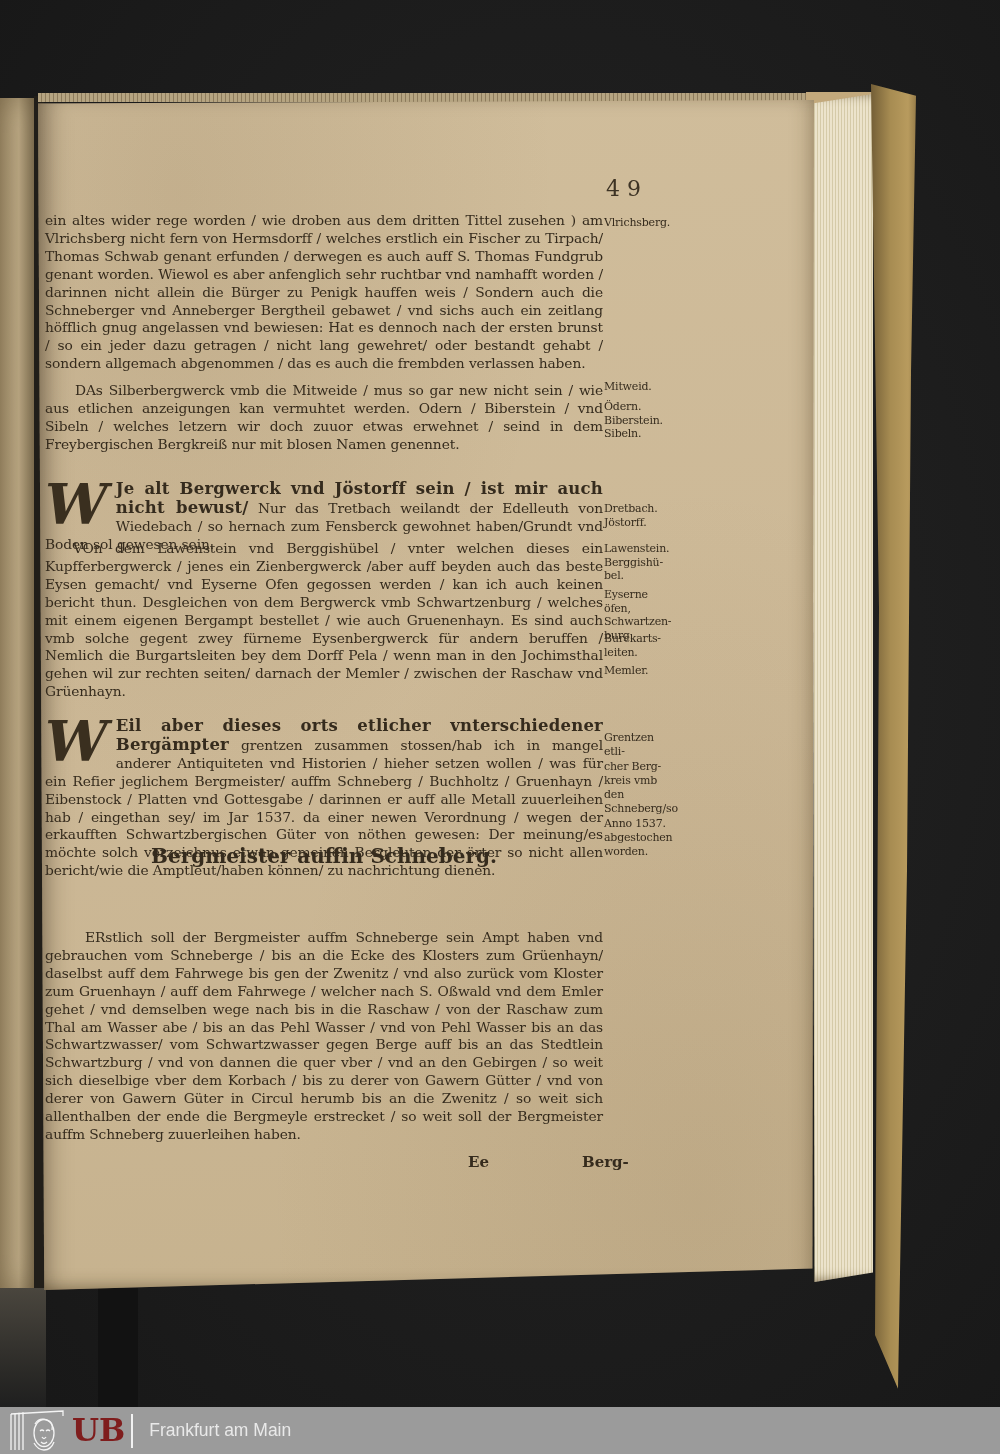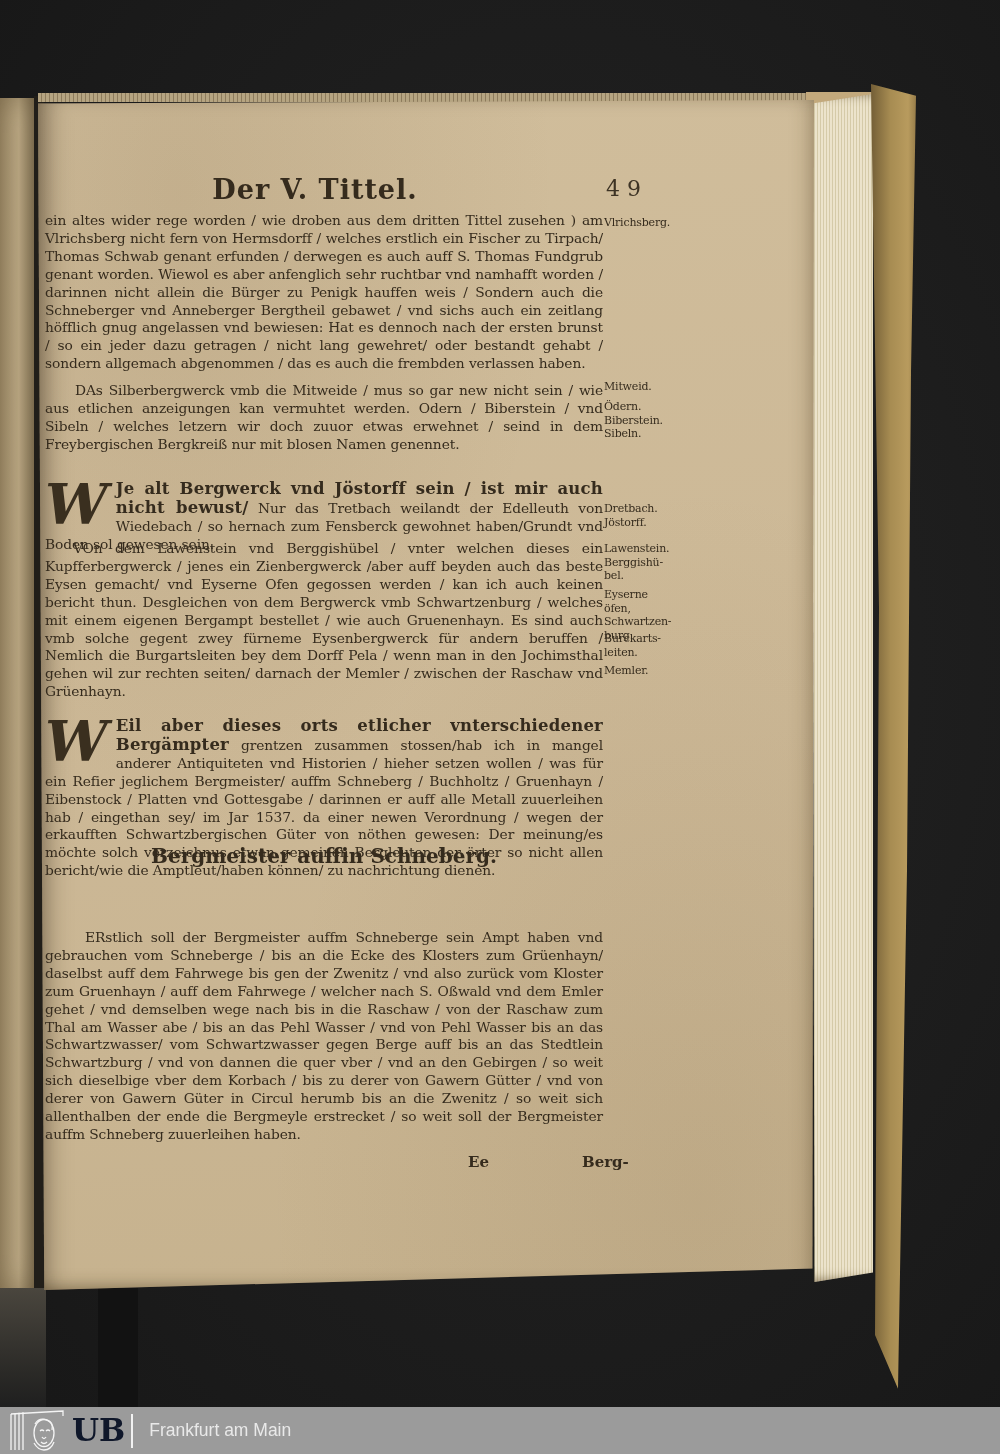--- a/index.html
+++ b/index.html
@@ -68,41 +68,40 @@
   .n5{top:542px;} .n6{top:588px;} .n7{top:632px;} .n8{top:664px;}
   .n9{top:731px;line-height:14.3px;}
 
   
   .footer{position:absolute;left:0;top:1407px;width:1000px;height:47px;
     background:#9b9b9b;display:flex;align-items:center;
     font-family:"Liberation Sans", sans-serif;}
   .logo{display:flex;align-items:center;margin-left:8px;}
   .logo svg{display:block;}
   .logo-ub{font-family:"DejaVu Serif", serif;font-weight:bold;font-size:31px;
-    color:#0f172a;margin-left:4px;line-height:1;}
+    color:#7f1d1d;margin-left:4px;line-height:1;}
   .logo-rule{width:2px;height:34px;background:#f2f2f2;margin-left:6px;}
   .footer-text{margin-left:16px;color:#e9e9e9;font-size:17.5px;line-height:1.22;}
 </style>
 </head>
 <body>
 
 <div class="scene">
 
   <div class="left-sliver"></div>
   <div class="left-gap"></div>
   <div class="clamp-bottom"></div>
   <div class="below-shadow"></div>
   <div class="page-top-edge"></div>
   <div class="fore-edge-back"></div>
   <div class="fore-edge"></div>
   <div class="cover-flap"></div>
 
   <div class="page"></div>
 
-  <div class="abs ink page-title">Der V. Tittel.</div>
   <div class="abs folio">49</div>
 
   <p class="abs ink body-par p1">ein altes wider rege worden / wie droben aus dem dritten Tittel zusehen ) am Vlrichsberg nicht fern von Hermsdorff / welches erstlich ein Fischer zu Tirpach/ Thomas Schwab genant erfunden / derwegen es auch auff S. Thomas Fundgrub genant worden.   Wiewol es aber anfenglich sehr ruchtbar vnd namhafft worden / darinnen nicht allein die Bürger zu Penigk hauffen weis / Sondern auch die Schneberger vnd Anneberger Bergtheil gebawet / vnd sichs auch ein zeitlang höfflich gnug angelassen vnd bewiesen: Hat es dennoch nach der ersten brunst / so ein jeder dazu getragen / nicht lang gewehret/ oder bestandt gehabt / sondern allgemach abgenommen / das es auch die frembden verlassen haben.</p>
 
   <p class="abs ink body-par p2">DAs Silberbergwerck vmb die Mitweide / mus so gar new nicht sein / wie aus etlichen anzeigungen kan vermuhtet werden.   Odern / Biberstein / vnd Sibeln / welches letzern wir doch zuuor etwas erwehnet / seind in dem Freybergischen Bergkreiß nur mit blosen Namen genennet.</p>
 
   <p class="abs ink body-par p3">
     <span class="dropcap">W</span><span class="lead">Je alt Bergwerck vnd Jöstorff sein / ist mir auch nicht bewust/</span><span> Nur das Tretbach weilandt der Edelleuth von Wiedebach / so hernach zum Fensberck gewohnet haben/Grundt vnd Boden sol gewesen sein.</span>
   </p>
 
@@ -128,20 +127,27 @@
 Jöstorff.</div>
   <div class="abs ink margin-note n5">Lawenstein.
 Berggishü-
 bel.</div>
   <div class="abs ink margin-note n6">Eyserne öfen,
 Schwartzen-
 burg.</div>
   <div class="abs ink margin-note n7">Burckarts-
 leiten.</div>
   <div class="abs ink margin-note n8">Memler.</div>
+  <div class="abs ink margin-note n9">Grentzen etli-
+cher Berg-
+kreis vmb den
+Schneberg/so
+Anno 1537.
+abgestochen
+worden.</div>
 
   <div class="footer">
     <div class="logo">
       <svg width="60" height="42" viewBox="0 0 60 42">
         <g fill="none" stroke="#f4f4f4" stroke-width="1.3">
           <path d="M3 4 L3 40"></path>
             <path d="M7 3.4 L7 40"></path>
             <path d="M11 2.8 L11 40"></path>
             <path d="M15 2.2 L15 40"></path>
           <path d="M3 4 L55 1 L55 6"></path>

